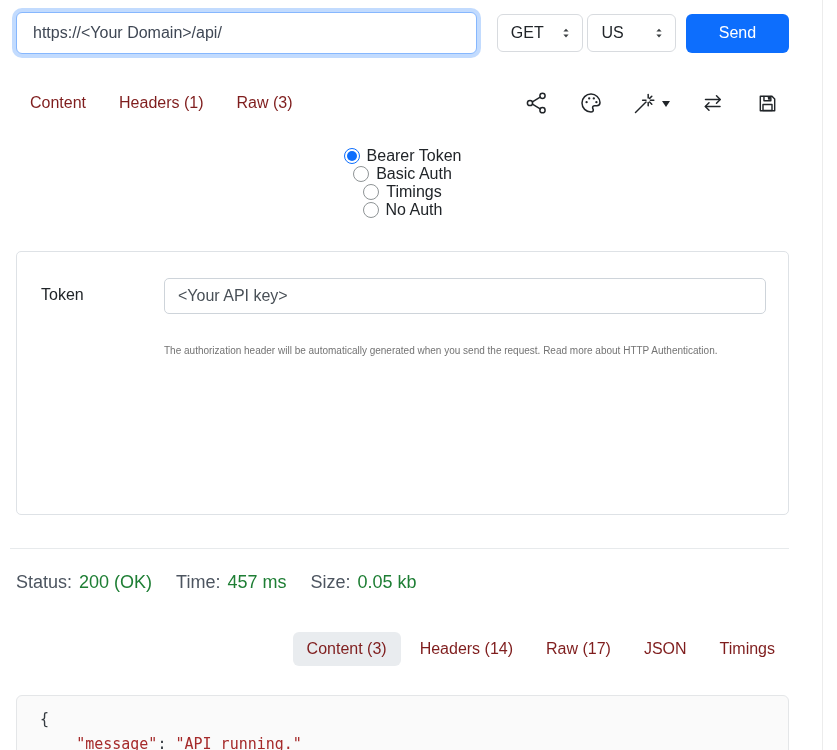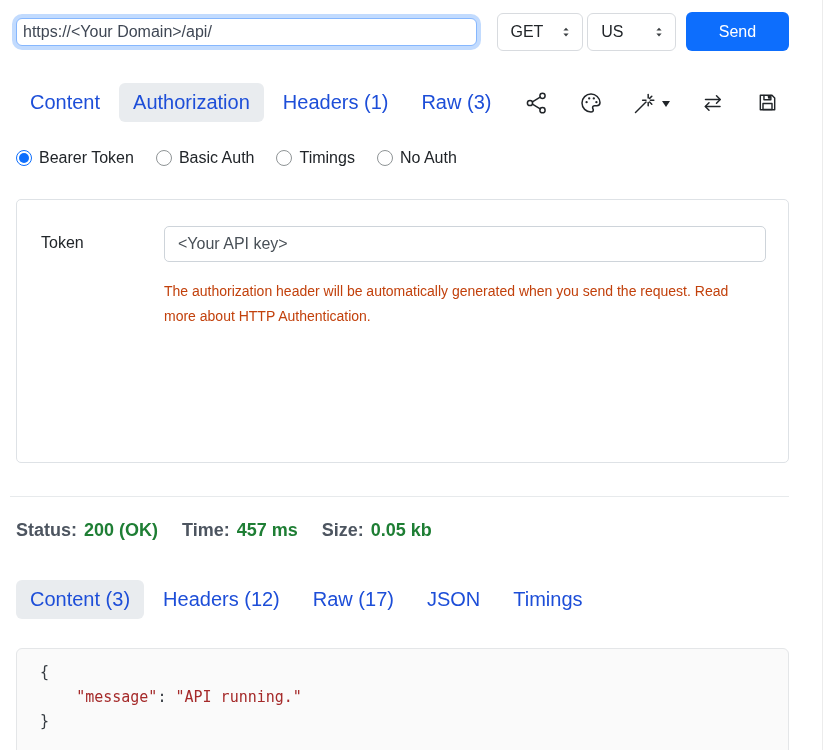--- a/index.html
+++ b/index.html
@@ -11,21 +11,21 @@
   }
   .page {
     width: 823px; min-height: 750px;
     border-right: 1px solid #ececec;
     padding: 12px 33px 0 16px;
   }
 
   
   .request-bar { display: flex; align-items: center; }
   .url-input {
-    width: 484px; height: 28px; padding: 0 6px;
+    width: 484px; height: 42px; padding: 0 16px;
     font-family: "Liberation Sans", sans-serif; font-size: 16px; color: #3f4754;
     border: 1px solid #86b7fe; border-radius: 6px; outline: none;
     box-shadow: 0 0 0 4px rgba(13,110,253,.25);
   }
   .select {
     height: 38px; background: #fff; cursor: pointer;
     border: 1px solid #d8dbdf; border-radius: 6px;
     display: flex; align-items: center; justify-content: space-between;
     padding: 0 9px 0 13px; font-size: 16px; color: #212529;
   }
@@ -34,67 +34,67 @@
   .send-btn {
     width: 108px; height: 39px; margin-left: 10px; cursor: pointer;
     background: #0d6efd; color: #fff; border: none; border-radius: 6px;
     font-family: "Liberation Sans", sans-serif; font-size: 16px;
   }
 
   
   .tab-row { display: flex; align-items: center; margin-top: 32px; }
   .tabs { display: flex; gap: 5px; }
   .tab {
-    padding: 8px 14px; font-size: 20px; color: #1d4ed8;
+    padding: 8px 14px; font-size: 16px; color: #7f1d1d;
     border-radius: 6px; cursor: pointer; white-space: nowrap;
   }
   .tab.active { background: #e9ecef; }
 
   .toolbar { margin-left: auto; display: flex; align-items: center; gap: 30px; padding-right: 10px; }
   .icon-btn { display: flex; align-items: center; cursor: pointer; }
   .icon-btn svg { stroke: #212529; fill: none; stroke-width: 1.5; stroke-linecap: round; stroke-linejoin: round; }
   .caret-down {
     width: 0; height: 0; margin-left: 5px; margin-top: 2px;
     border-left: 4.5px solid transparent; border-right: 4.5px solid transparent;
     border-top: 6px solid #212529;
   }
 
   
-  .auth-row { display: flex; align-items: center; gap: 22px; margin-top: 27px; }
+  .auth-row { display: flex; align-items: center; margin-top: 27px; flex-direction: column; }
   .radio-item { display: flex; align-items: center; gap: 7px; cursor: pointer; font-size: 16px; }
   .radio { width: 16px; height: 16px; border-radius: 50%; background: #fff; border: 1.2px solid #8f9496; position: relative; }
   .radio.selected { border: 1.5px solid #0d6efd; }
   .radio.selected::after { content: ""; position: absolute; inset: 2px; border-radius: 50%; background: #0d6efd; }
 
   
   .token-panel {
     margin-top: 32px; height: 264px;
     border: 1px solid #dee2e6; border-radius: 5px;
     display: flex; padding: 26px 22px 0 24px; gap: 36px;
   }
   .token-label { width: 126px; font-size: 16px; padding-top: 8px; color: #212529; }
   .token-main { flex: 1; }
   .token-input {
     width: 602px; height: 36px; padding: 12px 13px;
     font-family: "Liberation Sans", sans-serif; font-size: 16px; color: #495057;
     border: 1px solid #ced4da; border-radius: 5px; outline: none; background: #fff;
   }
-  .help-text { margin: 17px 0 0; max-width: 588px; font-size: 14px; line-height: 25px; color: #c2410c; }
+  .help-text { margin: 24px 0 0; max-width: 588px; font-size: 10px; line-height: 25px; color: #737373; }
 
   
   .divider { border: none; border-top: 1px solid #e7eaec; margin: 33px 0 0 -6px; }
 
   
-  .status-row { display: flex; align-items: center; gap: 24px; margin-top: 23px; font-size: 18px; font-weight: 700; }
+  .status-row { display: flex; align-items: center; gap: 24px; margin-top: 23px; font-size: 18px; font-weight: 400; }
   .sgroup { display: flex; gap: 7px; }
   .slabel { color: #4d5560; }
   .svalue { color: #1e7e34; }
 
   
-  .response-tabs { margin-top: 39px; }
+  .response-tabs { margin-top: 39px; justify-content: flex-end; }
 
   
   .code-block {
     margin-top: 29px; height: 122px;
     background: #fafafa; border: 1px solid #e4e6e8; border-radius: 6px;
     padding: 11px 0 0 23px;
   }
   .code-block pre {
     margin: 0; white-space: pre;
     font-family: "DejaVu Sans Mono", "Liberation Mono", monospace;
@@ -122,21 +122,20 @@
         <path d="M7.5 9.5 12 4.5l4.5 5z" fill="#3c4043"></path>
         <path d="M7.5 14.5 12 19.5l4.5-5z" fill="#3c4043"></path>
       </svg>
     </div>
     <button class="send-btn">Send</button>
   </div>
 
   <div class="tab-row">
     <div class="tabs">
       <div class="tab">Content</div>
-      <div class="tab active">Authorization</div>
       <div class="tab">Headers (1)</div>
       <div class="tab">Raw (3)</div>
     </div>
     <div class="toolbar">
       <div class="icon-btn">
         <svg width="24" height="24" viewBox="0 0 24 24">
           <circle cx="5" cy="12" r="2.6"></circle>
             <circle cx="17.5" cy="4.8" r="2.6"></circle>
             <circle cx="17.5" cy="19.2" r="2.6"></circle>
           <line x1="7.4" y1="10.9" x2="15.2" y2="6.1"></line>
@@ -222,21 +221,21 @@
       <span class="svalue">457 ms</span>
     </div>
     <div class="sgroup">
       <span class="slabel">Size:</span>
       <span class="svalue">0.05 kb</span>
     </div>
   </div>
 
   <div class="tabs response-tabs">
     <div class="tab active">Content (3)</div>
-    <div class="tab">Headers (12)</div>
+    <div class="tab">Headers (14)</div>
     <div class="tab">Raw (17)</div>
     <div class="tab">JSON</div>
     <div class="tab">Timings</div>
   </div>
 
   <div class="code-block">
     <pre><span>{</span>
 <span>    </span><span class="str">"message"</span><span>: </span><span class="str">"API running."</span>
 <span>}</span></pre>
   </div>

